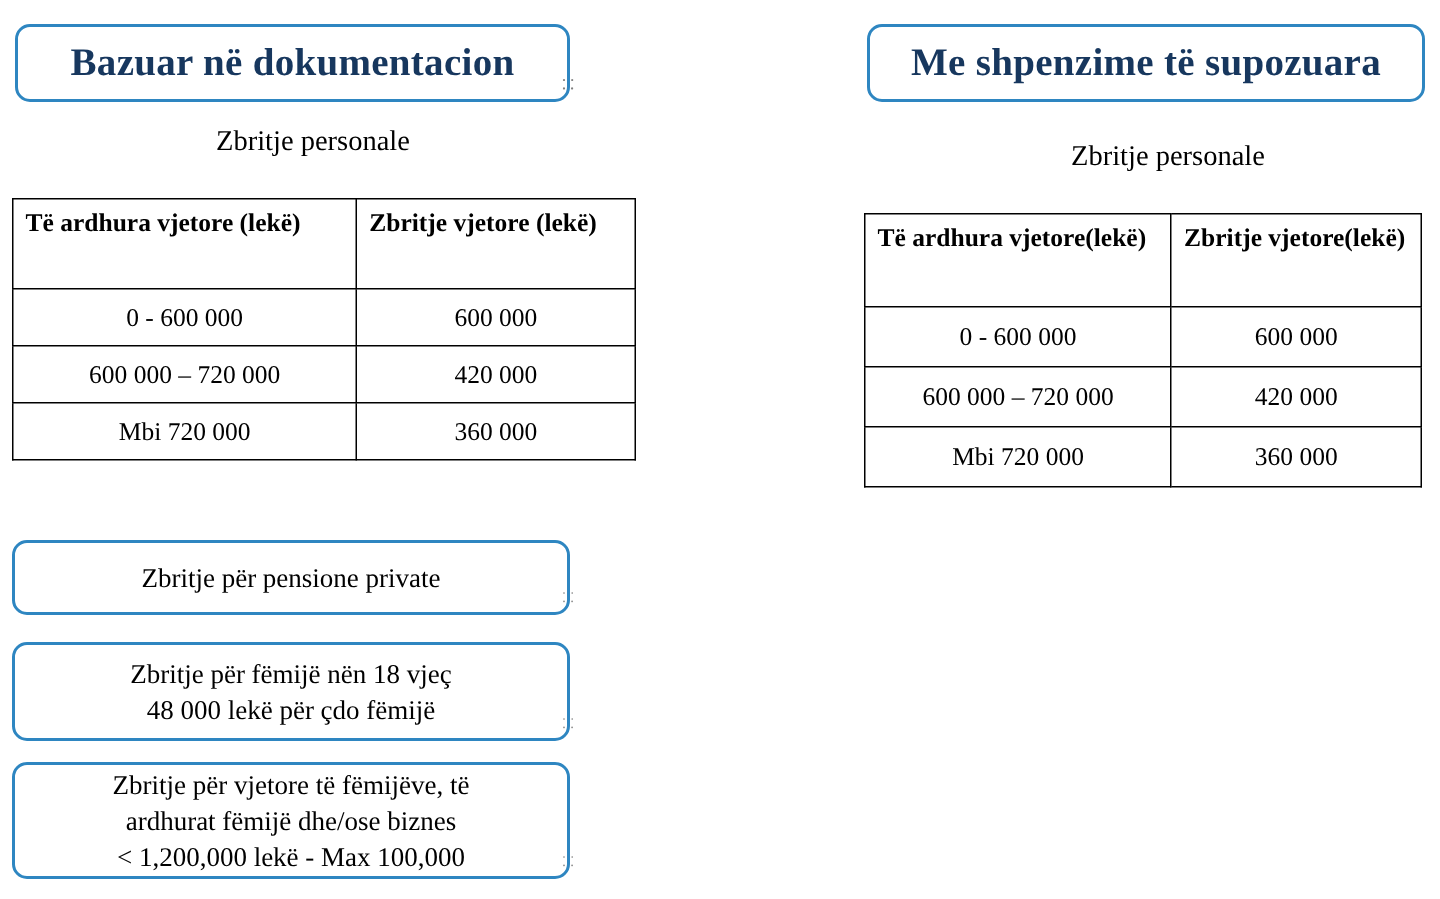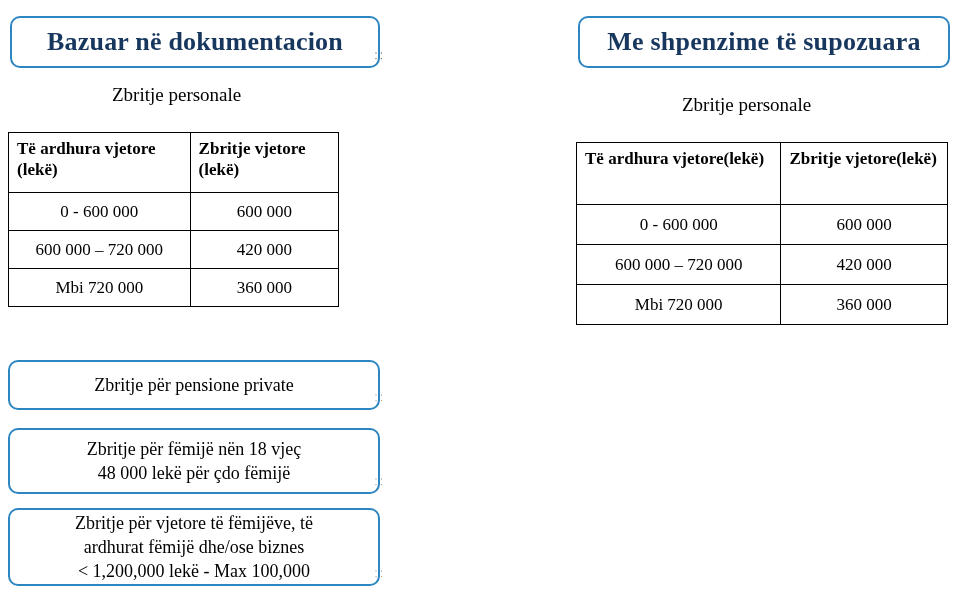--- a/index.html
+++ b/index.html
@@ -64,20 +64,21 @@
     height: 7px;
     color: #7f7f7f;
     font-size: 9px;
     line-height: 7px;
   }
 
   .subtitle {
     position: absolute;
     font-size: 19px;
     color: #000000;
+    margin-left: 32px;
   }
   .left-subtitle  { left: 112px; top: 84px; }
   .right-subtitle { left: 182px; top: 94px; }
 
   
   table.data-table {
     position: absolute;
     border-collapse: collapse;
     background: #ffffff;
   }
@@ -90,21 +91,21 @@
     vertical-align: middle;
     box-sizing: border-box;
   }
   table.data-table thead th {
     font-weight: bold;
     text-align: left;
     vertical-align: top;
     line-height: 1.25;
   }
 
-  .left-table  { left: 8px;  top: 132px; width: 331px; }
+  .left-table  { left: 8px;  top: 132px; width: 416px; }
   .left-table thead th { height: 60px; }
   .left-table tbody td { height: 38px; }
   .left-table col.c1 { width: 206px; }
   .left-table col.c2 { width: 167px; }
 
   .right-table { left: 76px; top: 142px; width: 372px; }
   .right-table thead th { height: 62px; }
   .right-table tbody td { height: 40px; }
   .right-table col.c1 { width: 205px; }
   .right-table col.c2 { width: 167px; }

